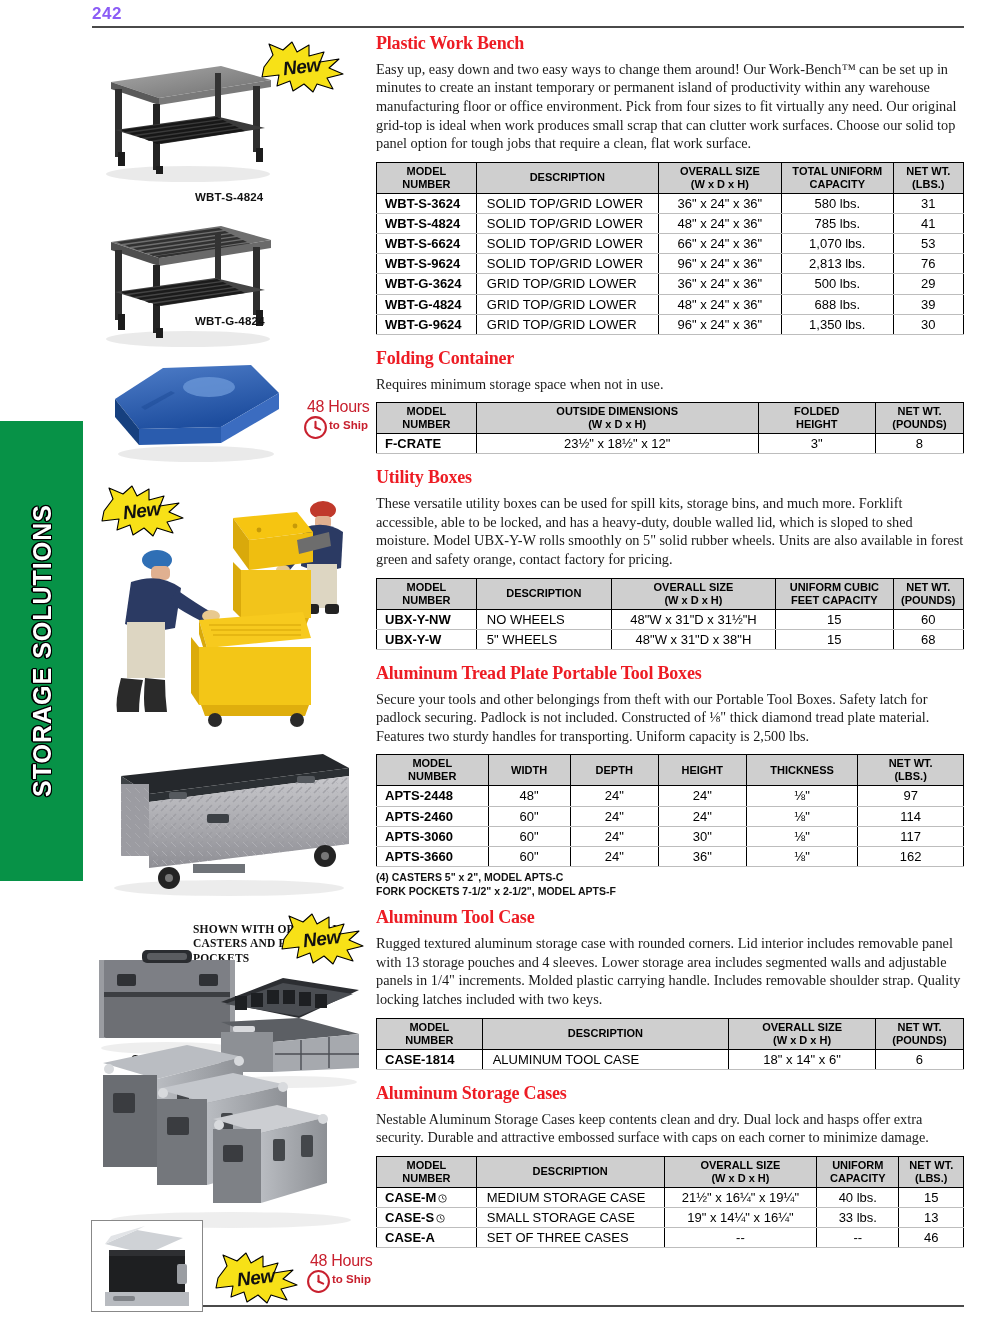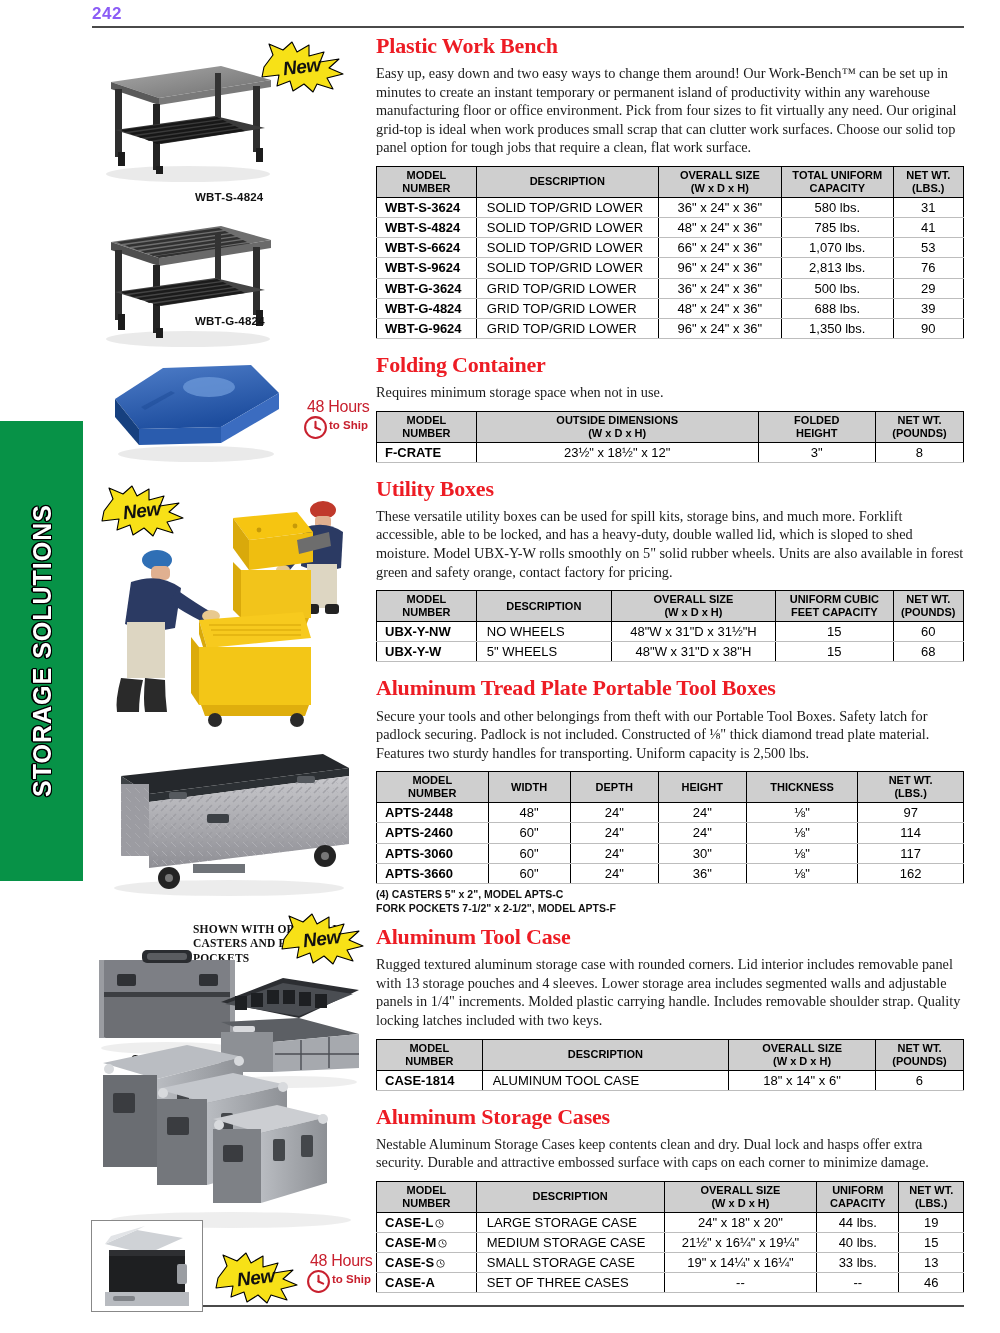--- a/index.html
+++ b/index.html
@@ -84,21 +84,21 @@
     font-weight:bold; font-size:11.5px; color:#c8202e;
   }
   .ship-badge .clockicon { position:absolute; left:10px; top:17px; width:25px; height:25px; }
 
   
   .content { position:absolute; left:376px; top:34px; width:588px; }
 
   h2.sec-title {
     font-family:"Liberation Serif", serif;
     font-weight:bold; color:#ed1c24;
-    font-size:22px; line-height:1.05;
+    font-size:18px; line-height:1.05;
     margin:0 0 7px 0; letter-spacing:-0.2px;
   }
   p.sec-body {
     font-family:"Liberation Serif", serif;
     font-size:14.3px; line-height:1.30; color:#1a1a1a;
     margin:0 0 9px 0; text-align:left;
   }
   .note {
     font-family:"Liberation Sans", sans-serif;
     font-weight:bold; font-size:10.5px; color:#111;
@@ -512,21 +512,21 @@
             <td class="desc"><span>GRID TOP/GRID LOWER</span></td>
             <td><span>48" x 24" x 36"</span></td>
             <td><span>688 lbs.</span></td>
             <td><span>39</span></td>
           </tr>
           <tr>
             <td class="model"><span>WBT-G-9624</span></td>
             <td class="desc"><span>GRID TOP/GRID LOWER</span></td>
             <td><span>96" x 24" x 36"</span></td>
             <td><span>1,350 lbs.</span></td>
-            <td><span>90</span></td>
+            <td><span>30</span></td>
           </tr>
         </tbody>
       </table>
     </div>
     <div>
       <h2 class="sec-title">Folding Container</h2>
       <p class="sec-body">Requires minimum storage space when not in use.</p>
       <table class="spec">
         <colgroup>
           <col style="width: 17%;">
@@ -710,31 +710,20 @@
             <th>OVERALL SIZE
 (W x D x H)</th>
             <th>UNIFORM
 CAPACITY</th>
             <th>NET WT.
 (LBS.)</th>
           </tr>
         </thead>
         <tbody>
           <tr>
-            <td class="model"><span>CASE-L</span><svg class="clk" width="9" height="9" viewBox="0 0 24 24">
-                <circle cx="12" cy="12" r="10" fill="none" stroke="#333" stroke-width="2.4"></circle>
-                <line x1="12" y1="12" x2="12" y2="6" stroke="#333" stroke-width="2.4"></line>
-                <line x1="12" y1="12" x2="17" y2="14" stroke="#333" stroke-width="2.4"></line>
-              </svg></td>
-            <td class="desc"><span>LARGE STORAGE CASE</span></td>
-            <td><span>24" x 18" x 20"</span></td>
-            <td><span>44 lbs.</span></td>
-            <td><span>19</span></td>
-          </tr>
-          <tr>
             <td class="model"><span>CASE-M</span><svg class="clk" width="9" height="9" viewBox="0 0 24 24">
                 <circle cx="12" cy="12" r="10" fill="none" stroke="#333" stroke-width="2.4"></circle>
                 <line x1="12" y1="12" x2="12" y2="6" stroke="#333" stroke-width="2.4"></line>
                 <line x1="12" y1="12" x2="17" y2="14" stroke="#333" stroke-width="2.4"></line>
               </svg></td>
             <td class="desc"><span>MEDIUM STORAGE CASE</span></td>
             <td><span>21½" x 16¼" x 19¼"</span></td>
             <td><span>40 lbs.</span></td>
             <td><span>15</span></td>
           </tr>

